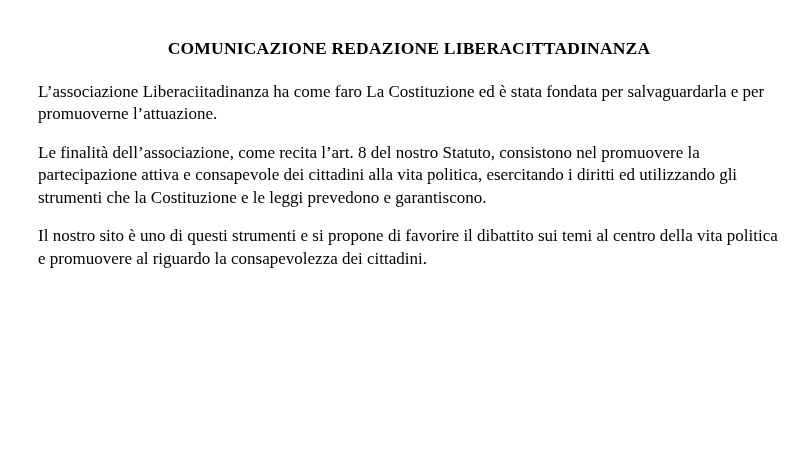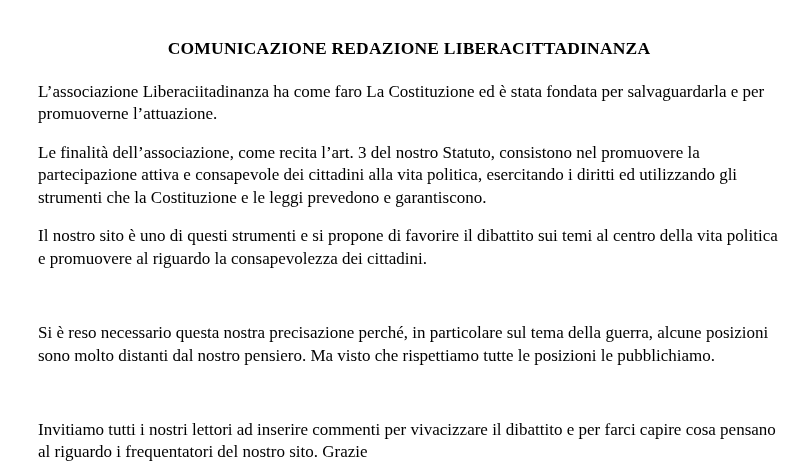--- a/index.html
+++ b/index.html
@@ -45,29 +45,25 @@
 </style>
 </head>
 <body>
 
 <div class="page">
 
   <h1 class="doc-title">COMUNICAZIONE REDAZIONE LIBERACITTADINANZA</h1>
 
   <div class="block">
     <p class="para">L’associazione Liberaciitadinanza ha come faro La Costituzione ed è stata fondata per salvaguardarla e per promuoverne l’attuazione.</p>
-    <p class="para">Le finalità dell’associazione, come recita l’art. 3 del nostro Statuto, consistono nel promuovere la partecipazione attiva e consapevole dei cittadini alla vita politica, esercitando i diritti ed utilizzando gli strumenti che la Costituzione e le leggi prevedono e garantiscono.</p>
+    <p class="para">Le finalità dell’associazione, come recita l’art. 8 del nostro Statuto, consistono nel promuovere la partecipazione attiva e consapevole dei cittadini alla vita politica, esercitando i diritti ed utilizzando gli strumenti che la Costituzione e le leggi prevedono e garantiscono.</p>
     <p class="para">Il nostro sito è uno di questi strumenti e si propone di favorire il dibattito sui temi al centro della  vita politica e promuovere al riguardo la consapevolezza dei cittadini.</p>
   </div>
 
   <div class="gap"></div>
 
   <div class="block">
-    <p class="para">Si è reso necessario questa nostra precisazione perché, in particolare sul tema della guerra, alcune posizioni sono  molto distanti dal nostro pensiero. Ma visto che rispettiamo tutte le posizioni le pubblichiamo.</p>
   </div>
 
   <div class="gap"></div>
 
-  <div class="block">
-    <p class="para">Invitiamo tutti i nostri lettori ad inserire commenti per vivacizzare il dibattito e per farci capire cosa pensano al riguardo i frequentatori del nostro sito. Grazie</p>
-  </div>
 
 </div>
 
 </body></html>

